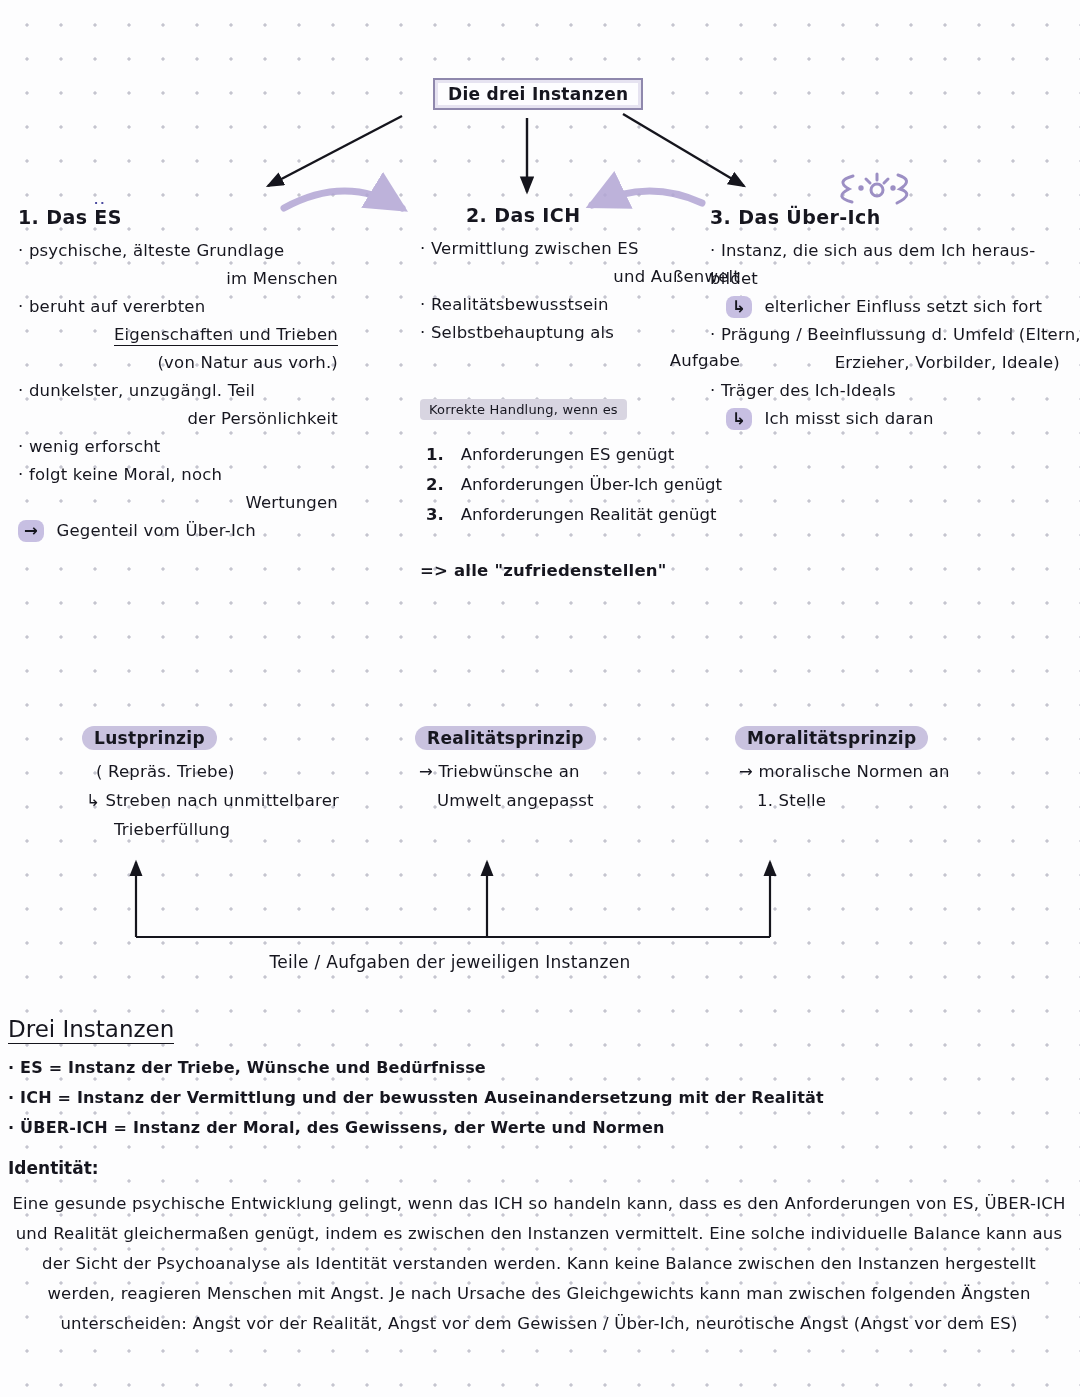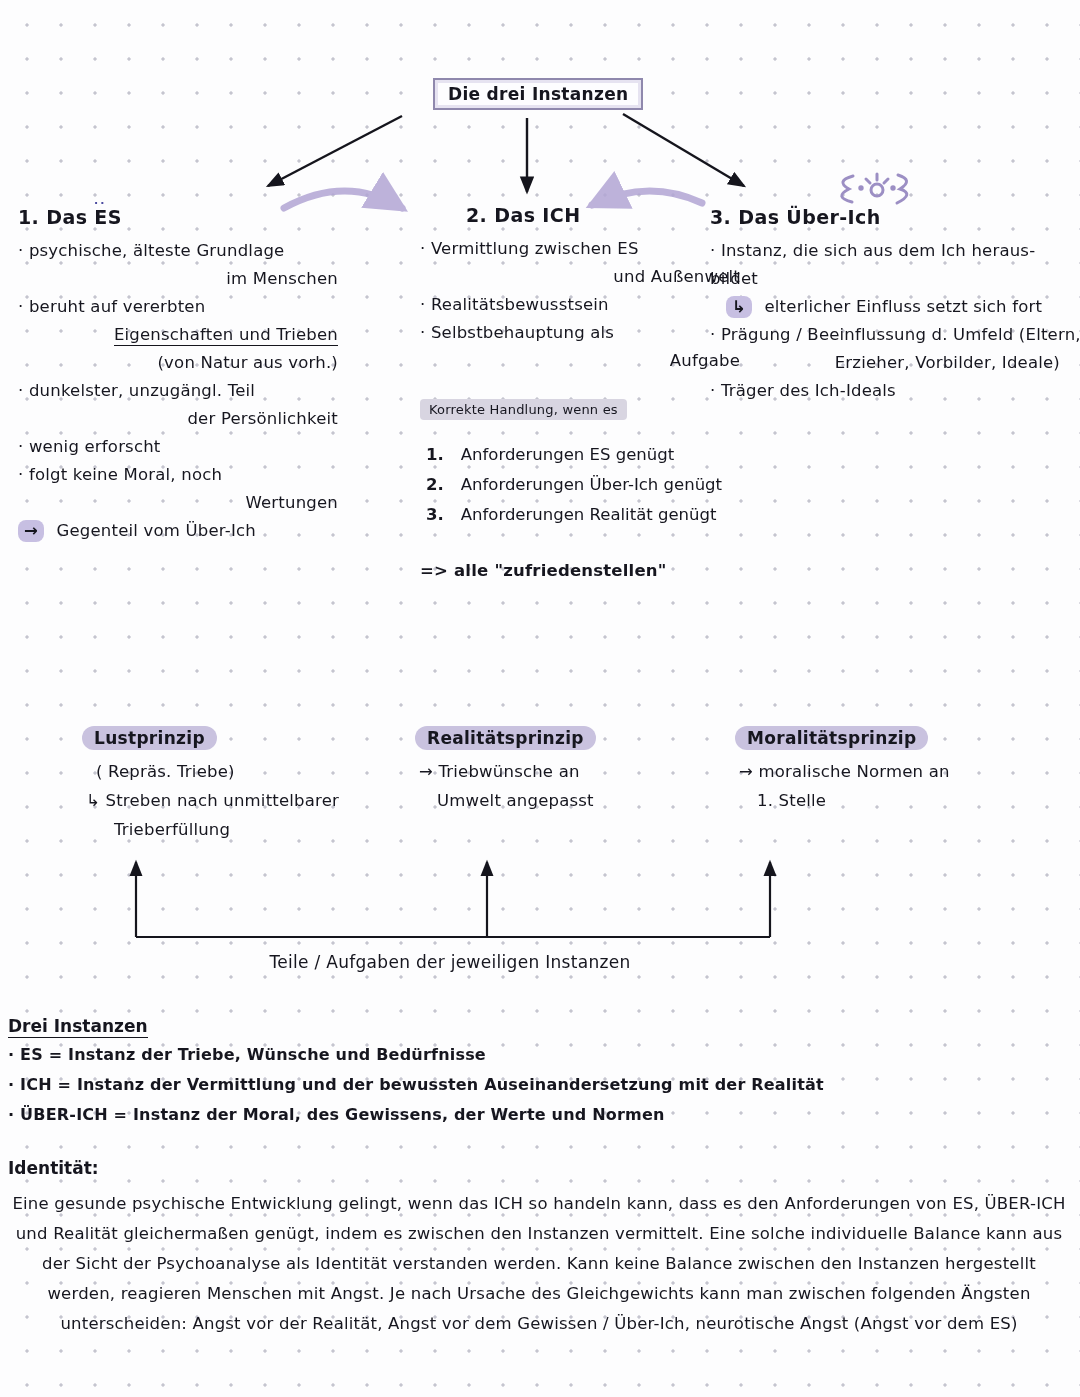--- a/index.html
+++ b/index.html
@@ -64,21 +64,21 @@
   .pl-a { padding-left:14px; }
   .pl-b { padding-left:4px; }
   .pl-c { padding-left:32px; }
   .pl-d { padding-left:22px; }
 
   .bracket-label {
     position:absolute; left:250px; top:952px; width:400px; text-align:center;
     font-weight:normal; font-size:17px; letter-spacing:.3px;
   }
 
-  .def-heading { font-weight:bold; font-size:17px; margin-bottom:4px; }
+  .def-heading { font-weight:normal; font-size:23px; margin-bottom:11px; }
   .def-line { font-weight:bold; font-size:16px; line-height:30px; letter-spacing:.2px; white-space:nowrap; }
 
   .id-heading { font-weight:bold; font-size:17px; margin-bottom:11px; }
   .id-text { font-size:16.5px; line-height:30px; letter-spacing:.2px; text-align:center; }
 
   .col-es    { left:18px;  top:206px; width:320px; }
   .col-ich   { left:420px; top:204px; width:320px; }
   .col-ueber { left:710px; top:206px; width:350px; }
   .p1 { left:82px;  top:726px; }
   .p2 { left:415px; top:726px; }
@@ -181,20 +181,24 @@
     <div class="col-heading">3. Das Über-Ich</div>
     <div class="line">· Instanz, die sich aus dem Ich heraus-</div>
     <div class="line">bildet</div>
     <div class="line arrow-line ind-arr">
       <span class="arr">↳</span>
       <span>elterlicher Einfluss setzt sich fort</span>
     </div>
     <div class="line">· Prägung / Beeinflussung d. Umfeld (Eltern,</div>
     <div class="line ind">Erzieher, Vorbilder, Ideale)</div>
     <div class="line">· Träger des Ich-Ideals</div>
+    <div class="line arrow-line ind-arr">
+      <span class="arr">↳</span>
+      <span>Ich misst sich daran</span>
+    </div>
   </section>
 
   <section class="principle p1">
     <div class="p-label">Lustprinzip</div>
     <div class="line pl-a">( Repräs. Triebe)</div>
     <div class="line pl-b">↳ Streben nach unmittelbarer</div>
     <div class="line pl-c">Trieberfüllung</div>
   </section>
 
   <section class="principle p2">

